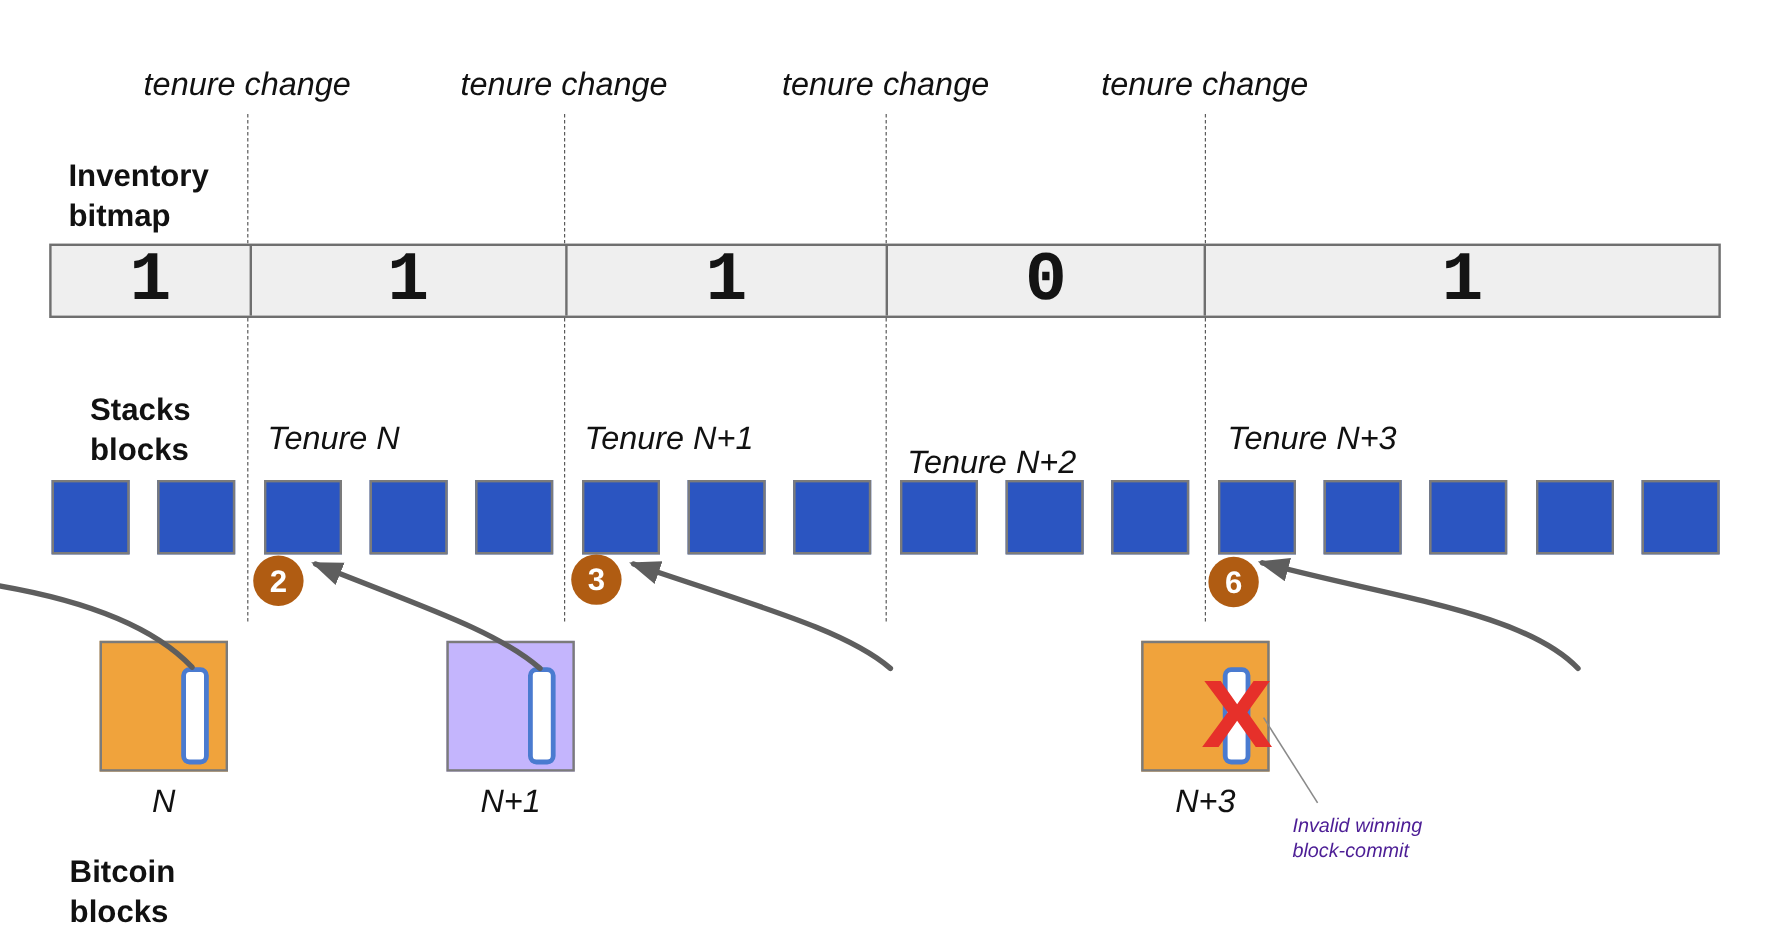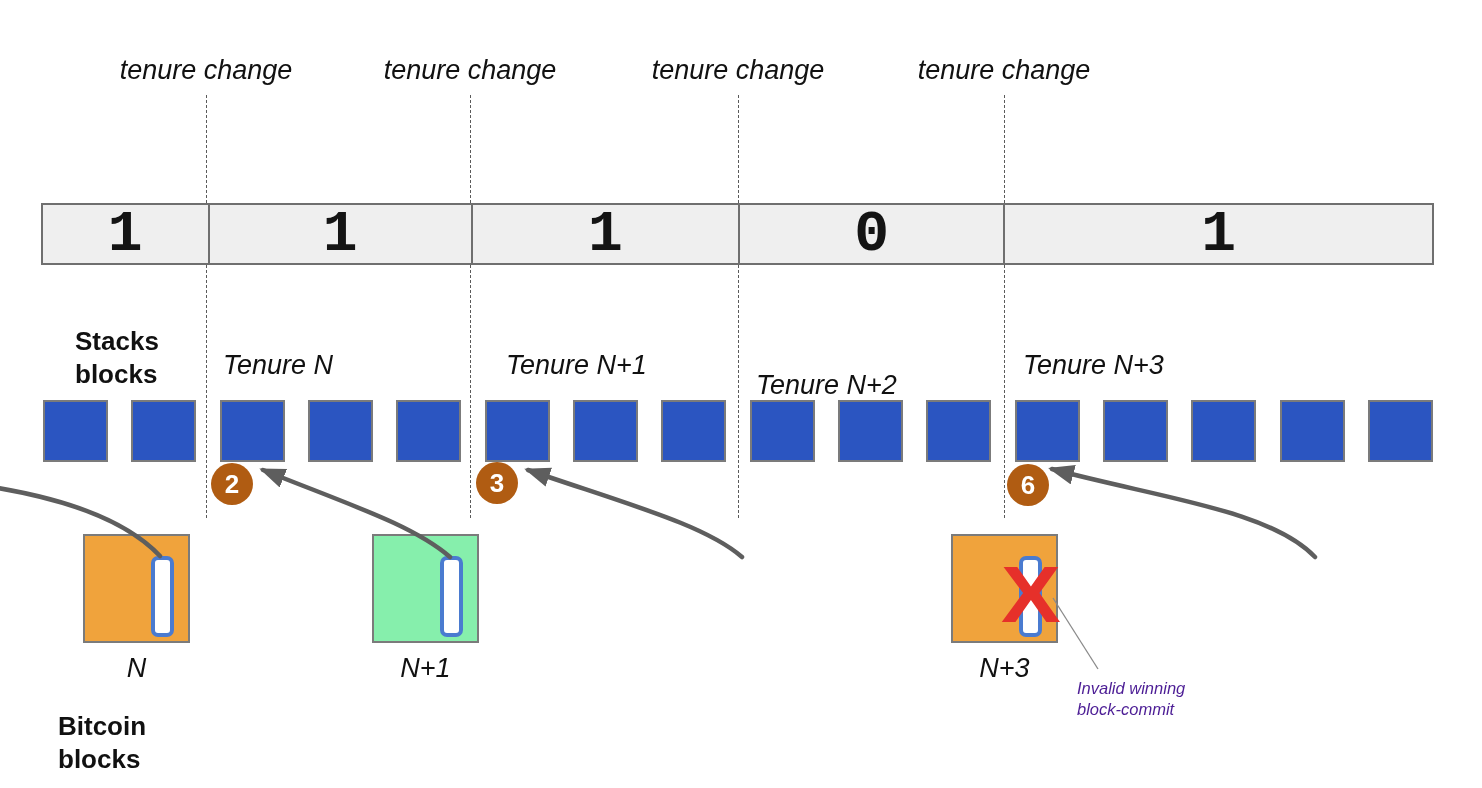--- a/index.html
+++ b/index.html
@@ -34,20 +34,24 @@
     color:#ffffff;font-weight:bold;font-size:26px;z-index:4;transform:translate(-50%,-50%);
   }
   .annot{position:absolute;font-style:italic;font-size:16.5px;line-height:21px;color:#4c1d95;z-index:2;white-space:nowrap;}
   #arrow-svg{position:absolute;left:0;top:0;z-index:3;pointer-events:none;}
 </style>
 </head>
 <body>
 
 <div id="canvas">
 
+  <div class="lbl-bold" style="left:57px;top:130px;">
+    <div>Inventory</div>
+    <div>bitmap</div>
+  </div>
 
   <div class="lbl-bold" style="left:75px;top:325px;">
     <div>Stacks</div>
     <div>blocks</div>
   </div>
 
   <div class="lbl-bold" style="left:58px;top:710px;">
     <div>Bitcoin</div>
     <div>blocks</div>
   </div>
@@ -80,21 +84,21 @@
 
 <div class="dash" style="left: 206px; top: 95px; height: 423px;"></div>
     <div class="lbl-italic tc-label" style="left: 206px; top: 55px;">tenure change</div>
     <div class="dash" style="left: 470px; top: 95px; height: 423px;"></div>
     <div class="lbl-italic tc-label" style="left: 470px; top: 55px;">tenure change</div>
     <div class="dash" style="left: 738px; top: 95px; height: 423px;"></div>
     <div class="lbl-italic tc-label" style="left: 738px; top: 55px;">tenure change</div>
     <div class="dash" style="left: 1004px; top: 95px; height: 423px;"></div>
     <div class="lbl-italic tc-label" style="left: 1004px; top: 55px;">tenure change</div>
     <div class="lbl-italic" style="left: 223px; top: 350px; font-style: italic;">Tenure N</div>
-    <div class="lbl-italic" style="left: 506px; top: 350px; text-align: center;">Tenure N+1</div>
+    <div class="lbl-italic" style="left: 487px; top: 350px; text-align: center;">Tenure N+1</div>
     <div class="lbl-italic" style="left: 756px; top: 350px; margin-top: 20px;">Tenure N+2</div>
     <div class="lbl-italic" style="left: 1023px; top: 350px;">Tenure N+3</div>
     <div class="sq" style="left: 43px; top: 400px; width: 65px; height: 62px; background: rgb(43, 85, 193); border: 2px solid rgb(123, 123, 123);"></div>
     <div class="sq" style="left: 131px; top: 400px; width: 65px; height: 62px; background: rgb(43, 85, 193); border: 2px solid rgb(123, 123, 123);"></div>
     <div class="sq" style="left: 220px; top: 400px; width: 65px; height: 62px; background: rgb(43, 85, 193); border: 2px solid rgb(123, 123, 123);"></div>
     <div class="sq" style="left: 308px; top: 400px; width: 65px; height: 62px; background: rgb(43, 85, 193); border: 2px solid rgb(123, 123, 123);"></div>
     <div class="sq" style="left: 396px; top: 400px; width: 65px; height: 62px; background: rgb(43, 85, 193); border: 2px solid rgb(123, 123, 123);"></div>
     <div class="sq" style="left: 485px; top: 400px; width: 65px; height: 62px; background: rgb(43, 85, 193); border: 2px solid rgb(123, 123, 123);"></div>
     <div class="sq" style="left: 573px; top: 400px; width: 65px; height: 62px; background: rgb(43, 85, 193); border: 2px solid rgb(123, 123, 123);"></div>
     <div class="sq" style="left: 661px; top: 400px; width: 65px; height: 62px; background: rgb(43, 85, 193); border: 2px solid rgb(123, 123, 123);"></div>
@@ -103,21 +107,21 @@
     <div class="sq" style="left: 926px; top: 400px; width: 65px; height: 62px; background: rgb(43, 85, 193); border: 2px solid rgb(123, 123, 123);"></div>
     <div class="sq" style="left: 1015px; top: 400px; width: 65px; height: 62px; background: rgb(43, 85, 193); border: 2px solid rgb(123, 123, 123);"></div>
     <div class="sq" style="left: 1103px; top: 400px; width: 65px; height: 62px; background: rgb(43, 85, 193); border: 2px solid rgb(123, 123, 123);"></div>
     <div class="sq" style="left: 1191px; top: 400px; width: 65px; height: 62px; background: rgb(43, 85, 193); border: 2px solid rgb(123, 123, 123);"></div>
     <div class="sq" style="left: 1280px; top: 400px; width: 65px; height: 62px; background: rgb(43, 85, 193); border: 2px solid rgb(123, 123, 123);"></div>
     <div class="sq" style="left: 1368px; top: 400px; width: 65px; height: 62px; background: rgb(43, 85, 193); border: 2px solid rgb(123, 123, 123);"></div>
     <div class="btc" style="left: 83px; top: 534px; width: 107px; height: 109px; background: rgb(240, 163, 60); border: 2px solid rgb(123, 123, 123);">
       <div class="commit" style="left: 66px; top: 20px; width: 23px; height: 81px; border: 4.5px solid rgb(74, 123, 208);"></div>
       <div class="btc-label" style="top: 117px;">N</div>
     </div>
-    <div class="btc" style="left: 372px; top: 534px; width: 107px; height: 109px; background: #86efac; border: 2px solid rgb(123, 123, 123);">
+    <div class="btc" style="left: 372px; top: 534px; width: 107px; height: 109px; background: #c4b5fd; border: 2px solid rgb(123, 123, 123);">
       <div class="commit" style="left: 66px; top: 20px; width: 23px; height: 81px; border: 4.5px solid rgb(74, 123, 208);"></div>
       <div class="btc-label" style="top: 117px;">N+1</div>
     </div>
     <div class="btc" style="left: 951px; top: 534px; width: 107px; height: 109px; background: rgb(240, 163, 60); border: 2px solid rgb(123, 123, 123);">
       <div class="commit" style="left: 66px; top: 20px; width: 23px; height: 81px; border: 4.5px solid rgb(74, 123, 208);"></div>
       <div class="xmark" style="left: 77.5px; top: 60.5px; color: rgb(230, 48, 42);">X</div>
       <div class="btc-label" style="top: 117px;">N+3</div>
     </div>
     <div class="circle" style="left: 232px; top: 484px; width: 42px; height: 42px; background: rgb(176, 92, 18);">2</div>
     <div class="circle" style="left: 497px; top: 483px; width: 42px; height: 42px; background: rgb(176, 92, 18);">3</div>

